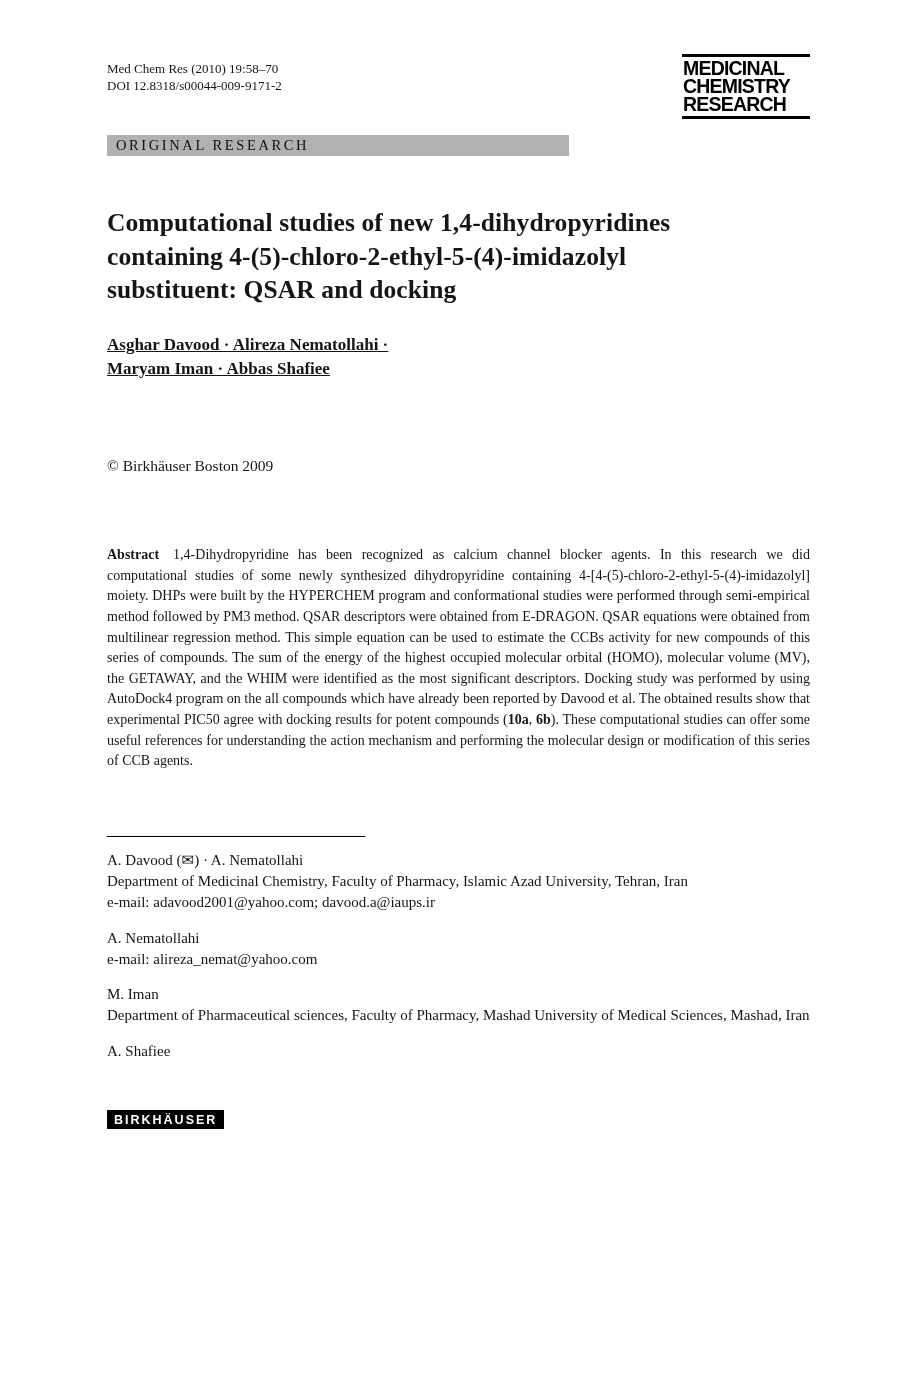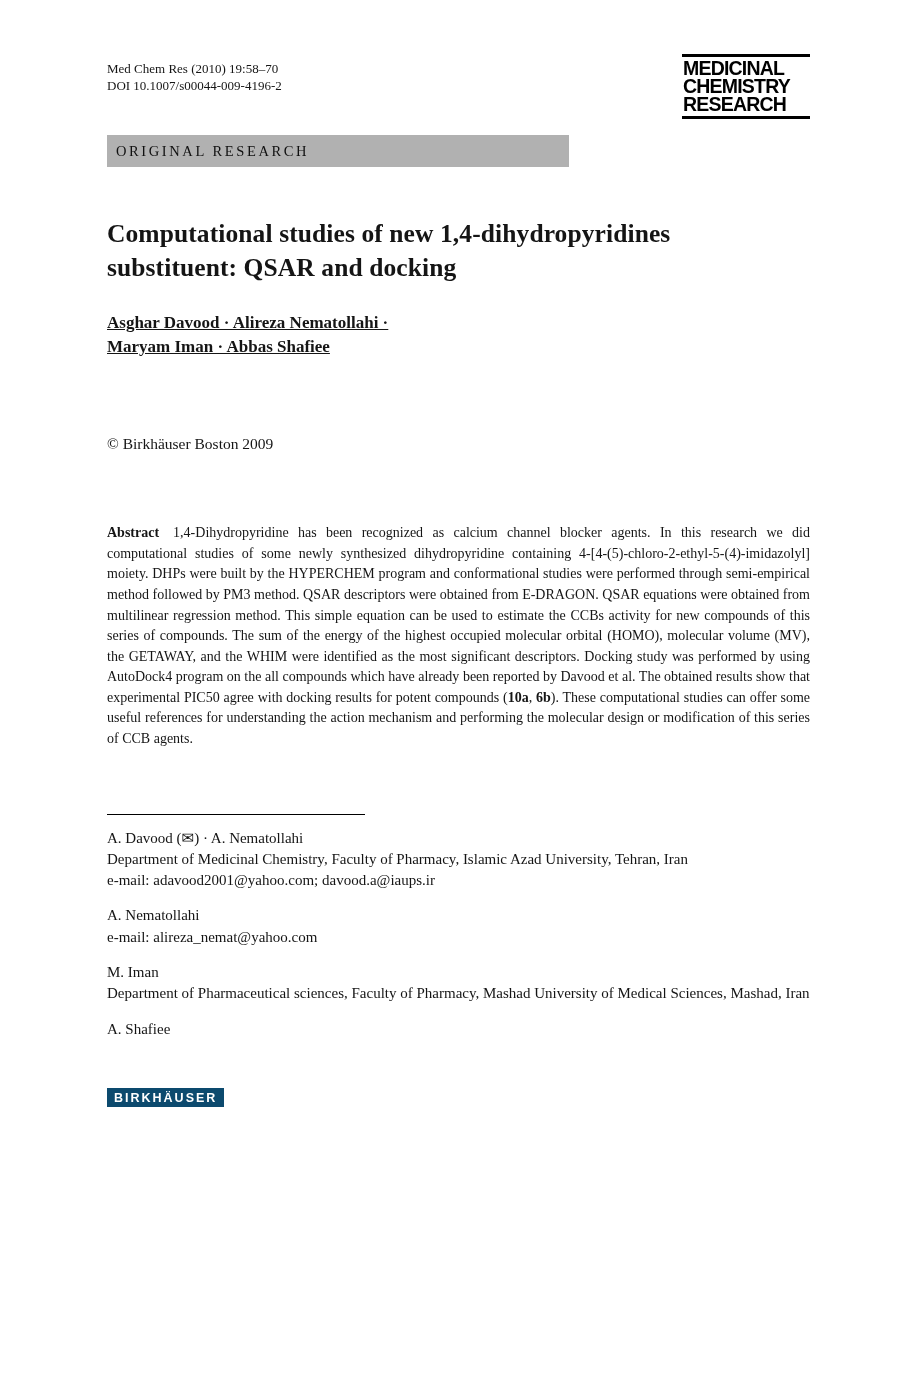--- a/index.html
+++ b/index.html
@@ -36,21 +36,21 @@
     font-family: "Liberation Sans", sans-serif;
     font-weight: bold;
     font-size: 19.5px;
     line-height: 0.93;
     letter-spacing: -0.8px;
     color: #000;
   }
   .section-bar {
     margin-top: 16px;
     width: 462px;
-    height: 32px;
+    height: 21px;
     background: #b1b1b1;
     display: flex;
     align-items: center;
     padding-left: 9px;
     font-size: 14.5px;
     letter-spacing: 2.6px;
     color: #101010;
   }
 
   
@@ -99,56 +99,57 @@
   .footnote-group {
     font-size: 15px;
     line-height: 1.42;
     margin-bottom: 14px;
   }
 
   
   .publisher-badge {
     display: inline-block;
     margin-top: 34px;
-    background: #0c4a6e;
+    background: #000000;
     color: #fff;
     font-family: "Liberation Sans", sans-serif;
     font-weight: bold;
     font-size: 12.5px;
     letter-spacing: 2px;
     padding: 3px 7px 2px 7px;
   }
 </style>
 </head>
 <body>
 
 <div class="page">
   <div class="content">
 
     
     <div class="header-row">
       <div class="journal-meta">
         <div>Med Chem Res (2010) 19:58–70</div>
-        <div>DOI 10.1007/s00044-009-4196-2</div>
+        <div>DOI 12.8318/s00044-009-9171-2</div>
       </div>
       <div class="logo-block">
         <div>MEDICINAL</div>
         <div>CHEMISTRY</div>
         <div>RESEARCH</div>
       </div>
     </div>
 
     
     <div class="section-bar">
       <span>ORIGINAL RESEARCH</span>
     </div>
 
     
     <h1 class="article-title">
       <div>Computational studies of new 1,4-dihydropyridines</div>
+      <div>containing 4-(5)-chloro-2-ethyl-5-(4)-imidazolyl</div>
       <div>substituent: QSAR and docking</div>
     </h1>
 
     
     <div class="authors">
       <div>Asghar Davood · Alireza Nematollahi ·</div>
       <div>Maryam Iman · Abbas Shafiee</div>
     </div>
 
     

